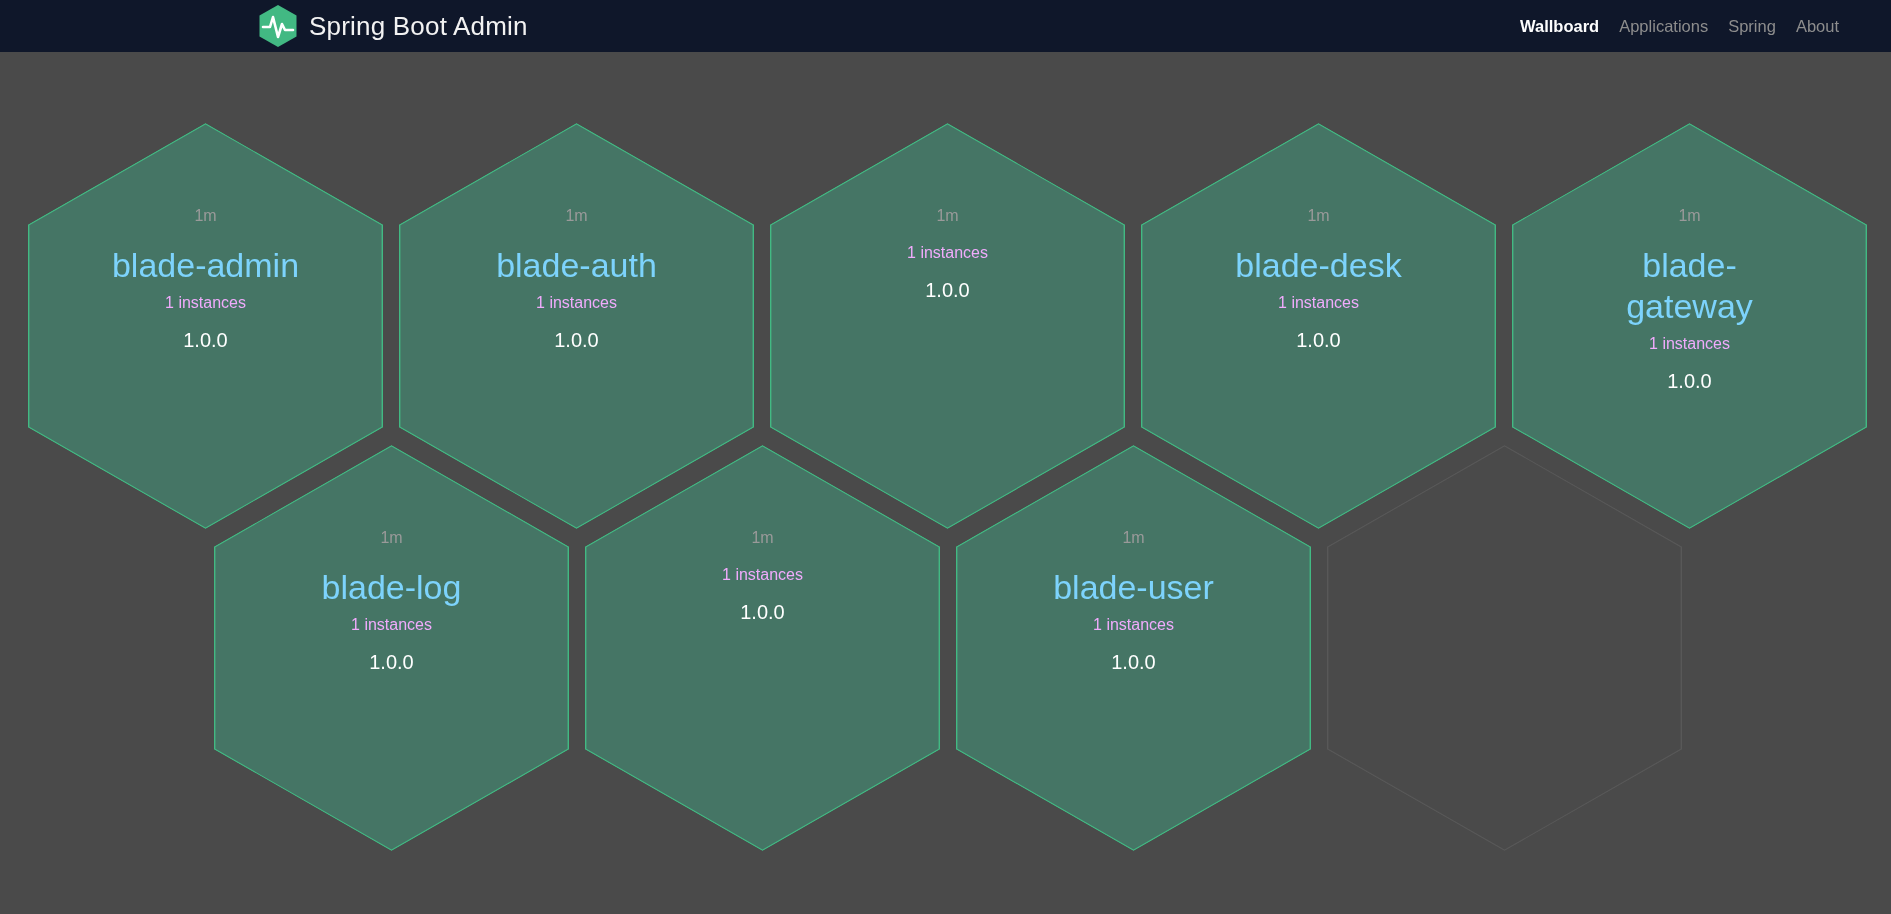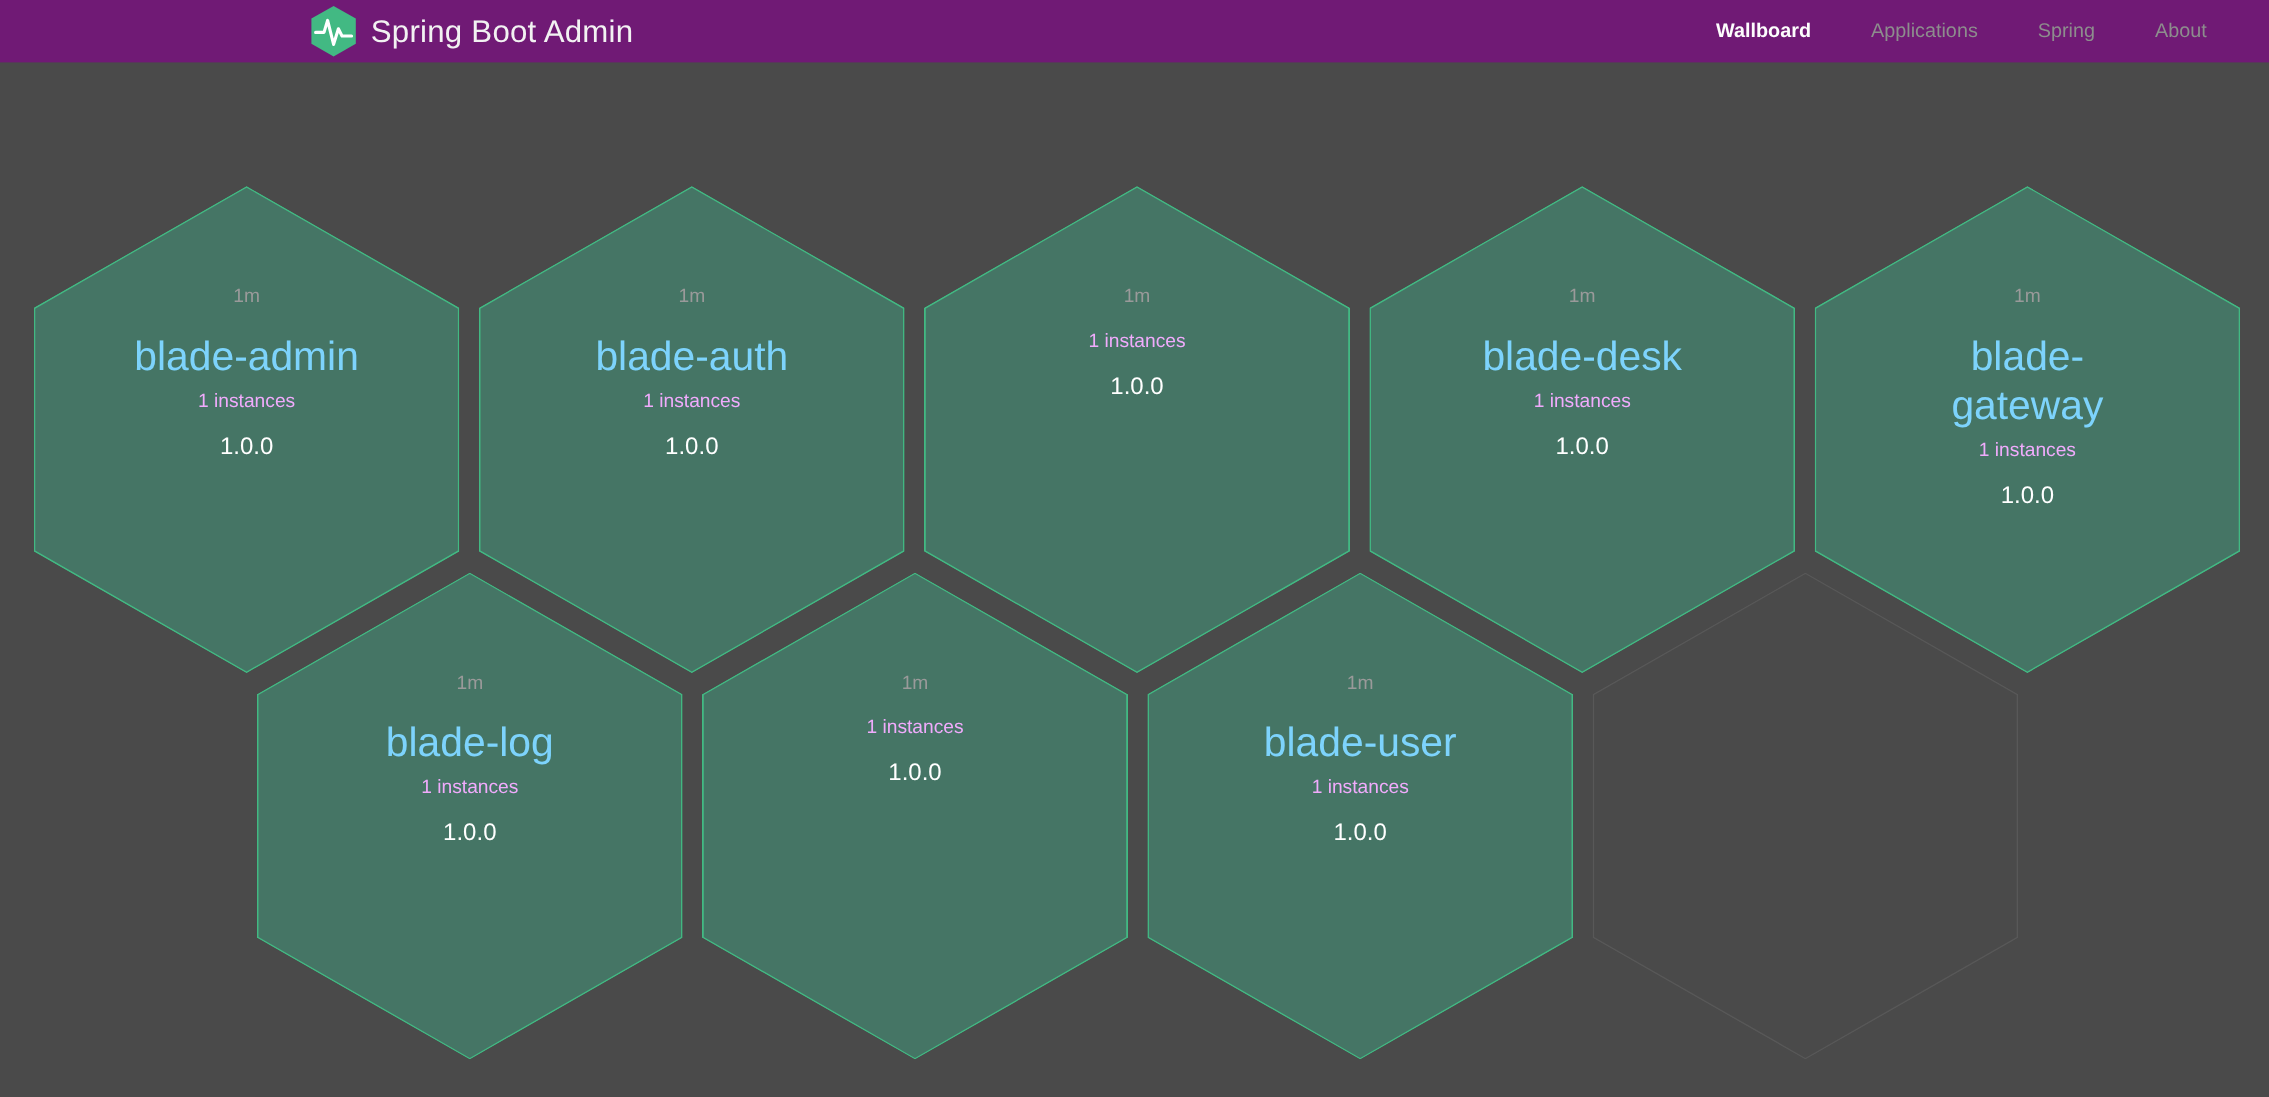--- a/index.html
+++ b/index.html
@@ -7,47 +7,47 @@
     width:1891px; height:914px;
     background:#4a4a4a;
     font-family:"Liberation Sans", sans-serif;
     overflow:hidden;
   }
 
   
   .navbar {
     position:absolute; top:0; left:0;
     width:1891px; height:52px;
-    background:#701a75;
+    background:#0f172a;
     display:flex; align-items:center;
   }
   .brand {
     display:flex; align-items:center;
     margin-left:258px; gap:11px;
     text-decoration:none;
   }
   .brand-logo { width:40px; height:44px; display:block; }
   .brand-title {
     color:#f2f2f2; font-size:26px; font-weight:400;
     letter-spacing:.2px; white-space:nowrap;
   }
   .nav-links {
     margin-left:auto; margin-right:52px;
-    display:flex; align-items:flex-end; gap:50px;
+    display:flex; align-items:flex-end; gap:20px;
   }
   .nav-link {
     font-size:16.5px; color:#8d8d8d;
     text-decoration:none; white-space:nowrap;
   }
   .nav-link.is-active { color:#fdfdfd; font-weight:700; }
 
   
   .wallboard {
     position:absolute; top:52px; left:0;
-    width:1891px; height:664px;margin-top:32px;
+    width:1891px; height:664px;
   }
   .hex {
     position:absolute;
     width:355px; height:406px;
     -webkit-clip-path: polygon(50% 0%, 100% 25%, 100% 75%, 50% 100%, 0% 75%, 0% 25%);
     clip-path: polygon(50% 0%, 100% 25%, 100% 75%, 50% 100%, 0% 75%, 0% 25%);
   }
   .hex-fill {
     position:absolute; inset:0;
     background:#42b983;

